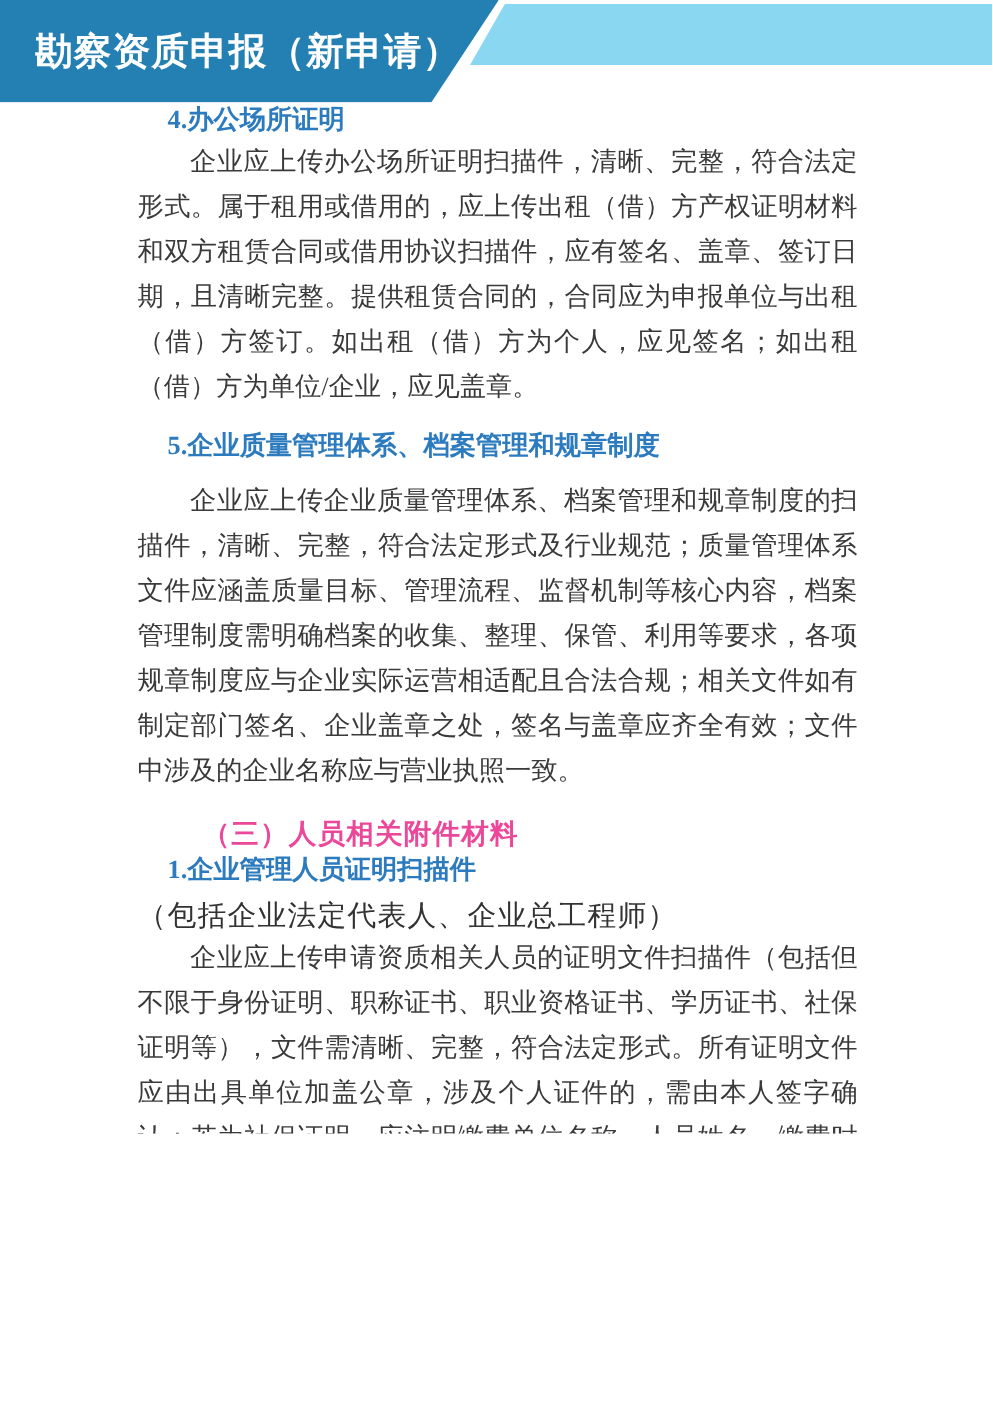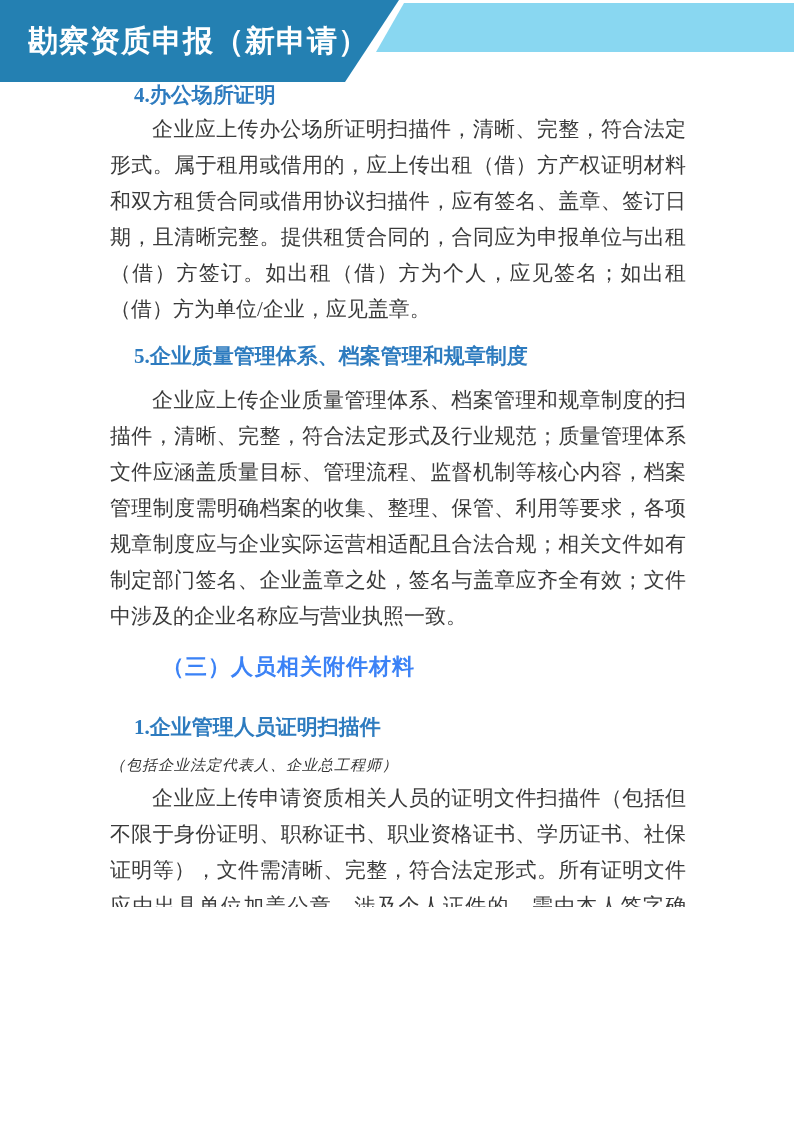--- a/index.html
+++ b/index.html
@@ -61,33 +61,32 @@
     line-height: 26px;
     font-weight: bold;
     color: #2d7bbf;
   }
   .h-sub {
     margin: 18px 0 0 52px;
     font-family: "Liberation Sans", sans-serif;
     font-size: 22px;
     line-height: 30px;
     font-weight: bold;
-    color: #3b82f6;
+    color: #ec4899;
     letter-spacing: 1px;
   }
   #heading-4 { }
   #para-4   { margin-top: 3px; }
   #heading-5 { margin-top: 16px; }
   #para-5   { margin-top: 13px; }
-  #heading-item-1 { margin-top: 32px; }
+  #heading-item-1 { margin-top: 0; }
   .note {
     margin: 10px 0 0 0;
-    font-size: 15px;
+    font-size: 23px;
     line-height: 30px;
-    font-style: italic;
     color: #333333;
     text-indent: 0;
     letter-spacing: 1px;
   }
   #para-item-1 { margin-top: 0; }
 
   
   .pagenum {
     position: absolute;
     top: 1032px;

